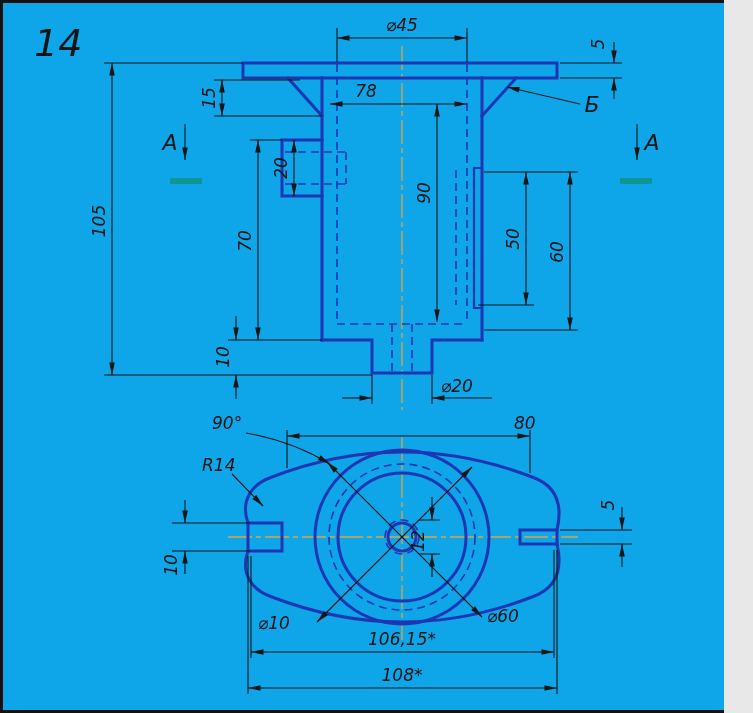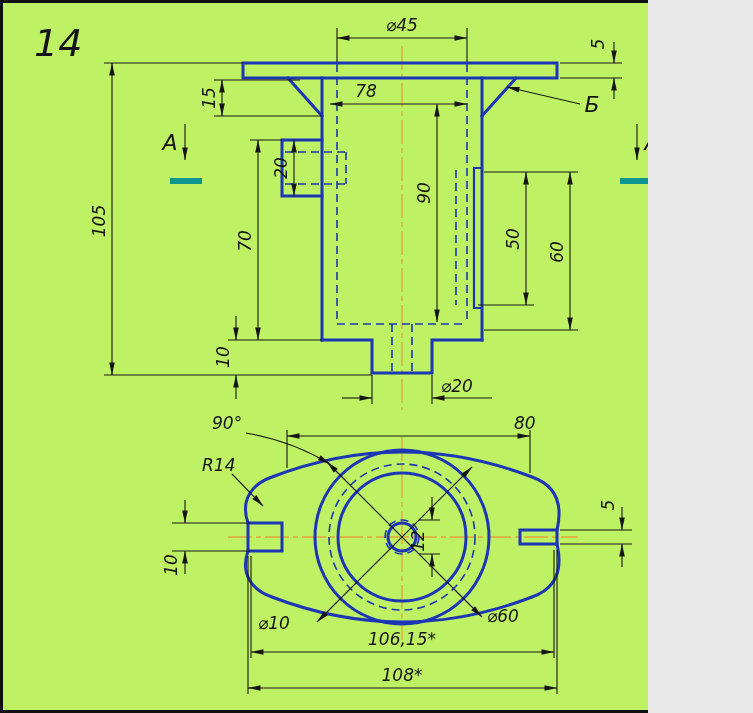--- a/index.html
+++ b/index.html
@@ -1,16 +1,16 @@
 <!DOCTYPE html>
 <html><head>
 <meta charset="utf-8">
 <style>
   html,body{margin:0;padding:0;background:#e8e8e8;}
-  .page{width:648px;height:713px;background:#bef264;position:relative;overflow:hidden;}
+  .page{width:724px;height:713px;background:#0ea5e9;position:relative;overflow:hidden;}
   svg{display:block;}
   text{font-family:"DejaVu Sans",sans-serif;font-style:italic;fill:#141414;}
   .t17{font-size:17px;}
   .t22{font-size:22px;}
   .t38{font-size:38px;}
   .o{stroke:#1d36b4;stroke-width:3;fill:none;stroke-linejoin:miter;stroke-linecap:square;}
   .o2{stroke:#1d36b4;stroke-width:2.2;fill:none;}
   .hd{stroke:#1d36b4;stroke-width:1.6;fill:none;stroke-dasharray:8 5;}
   .cl{stroke:#e3a23b;stroke-width:1.3;fill:none;stroke-dasharray:24 4 5 4;}
   .d{stroke:#161616;stroke-width:1.1;fill:none;}

